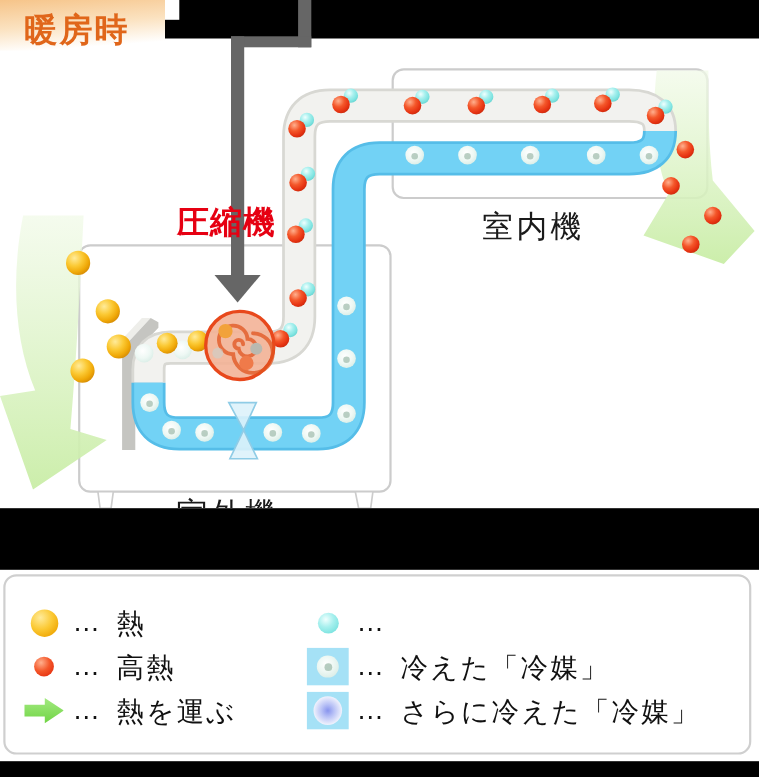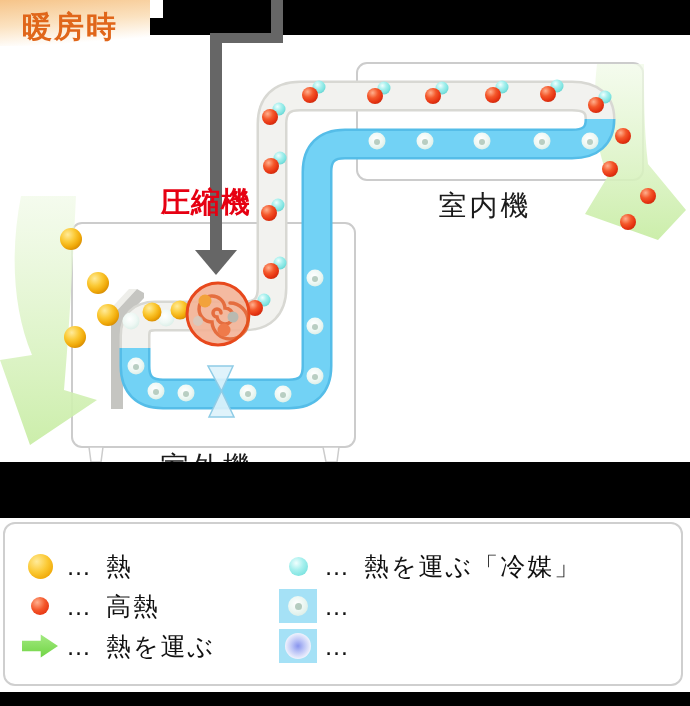--- a/index.html
+++ b/index.html
@@ -243,39 +243,40 @@
           <span class="legend-label">熱を運ぶ</span>
         </div>
       </div>
 
       <div class="legend-col right">
         <div class="legend-row">
           <span class="icon-cell">
               <span class="sph sph-cyan"></span>
             </span>
           <span class="legend-dots">…</span>
-          <span class="legend-label">熱を運ぶ「冷媒」</span>
         </div>
         <div class="legend-row">
           <span class="icon-cell">
             <span class="sq">
               <span class="orb-cooled">
                   <span class="orb-core"></span>
                 </span>
             </span>
           </span>
           <span class="legend-dots">…</span>
+          <span class="legend-label">冷えた「冷媒」</span>
         </div>
         <div class="legend-row">
           <span class="icon-cell">
             <span class="sq">
               <span class="orb-colder"></span>
             </span>
           </span>
           <span class="legend-dots">…</span>
+          <span class="legend-label">さらに冷えた「冷媒」</span>
         </div>
       </div>
     </div>
 
     <div class="band bottom" style="position:absolute;top:230px;height:14px;"></div>
   </div>
 
 </div>
 
 </body></html>

